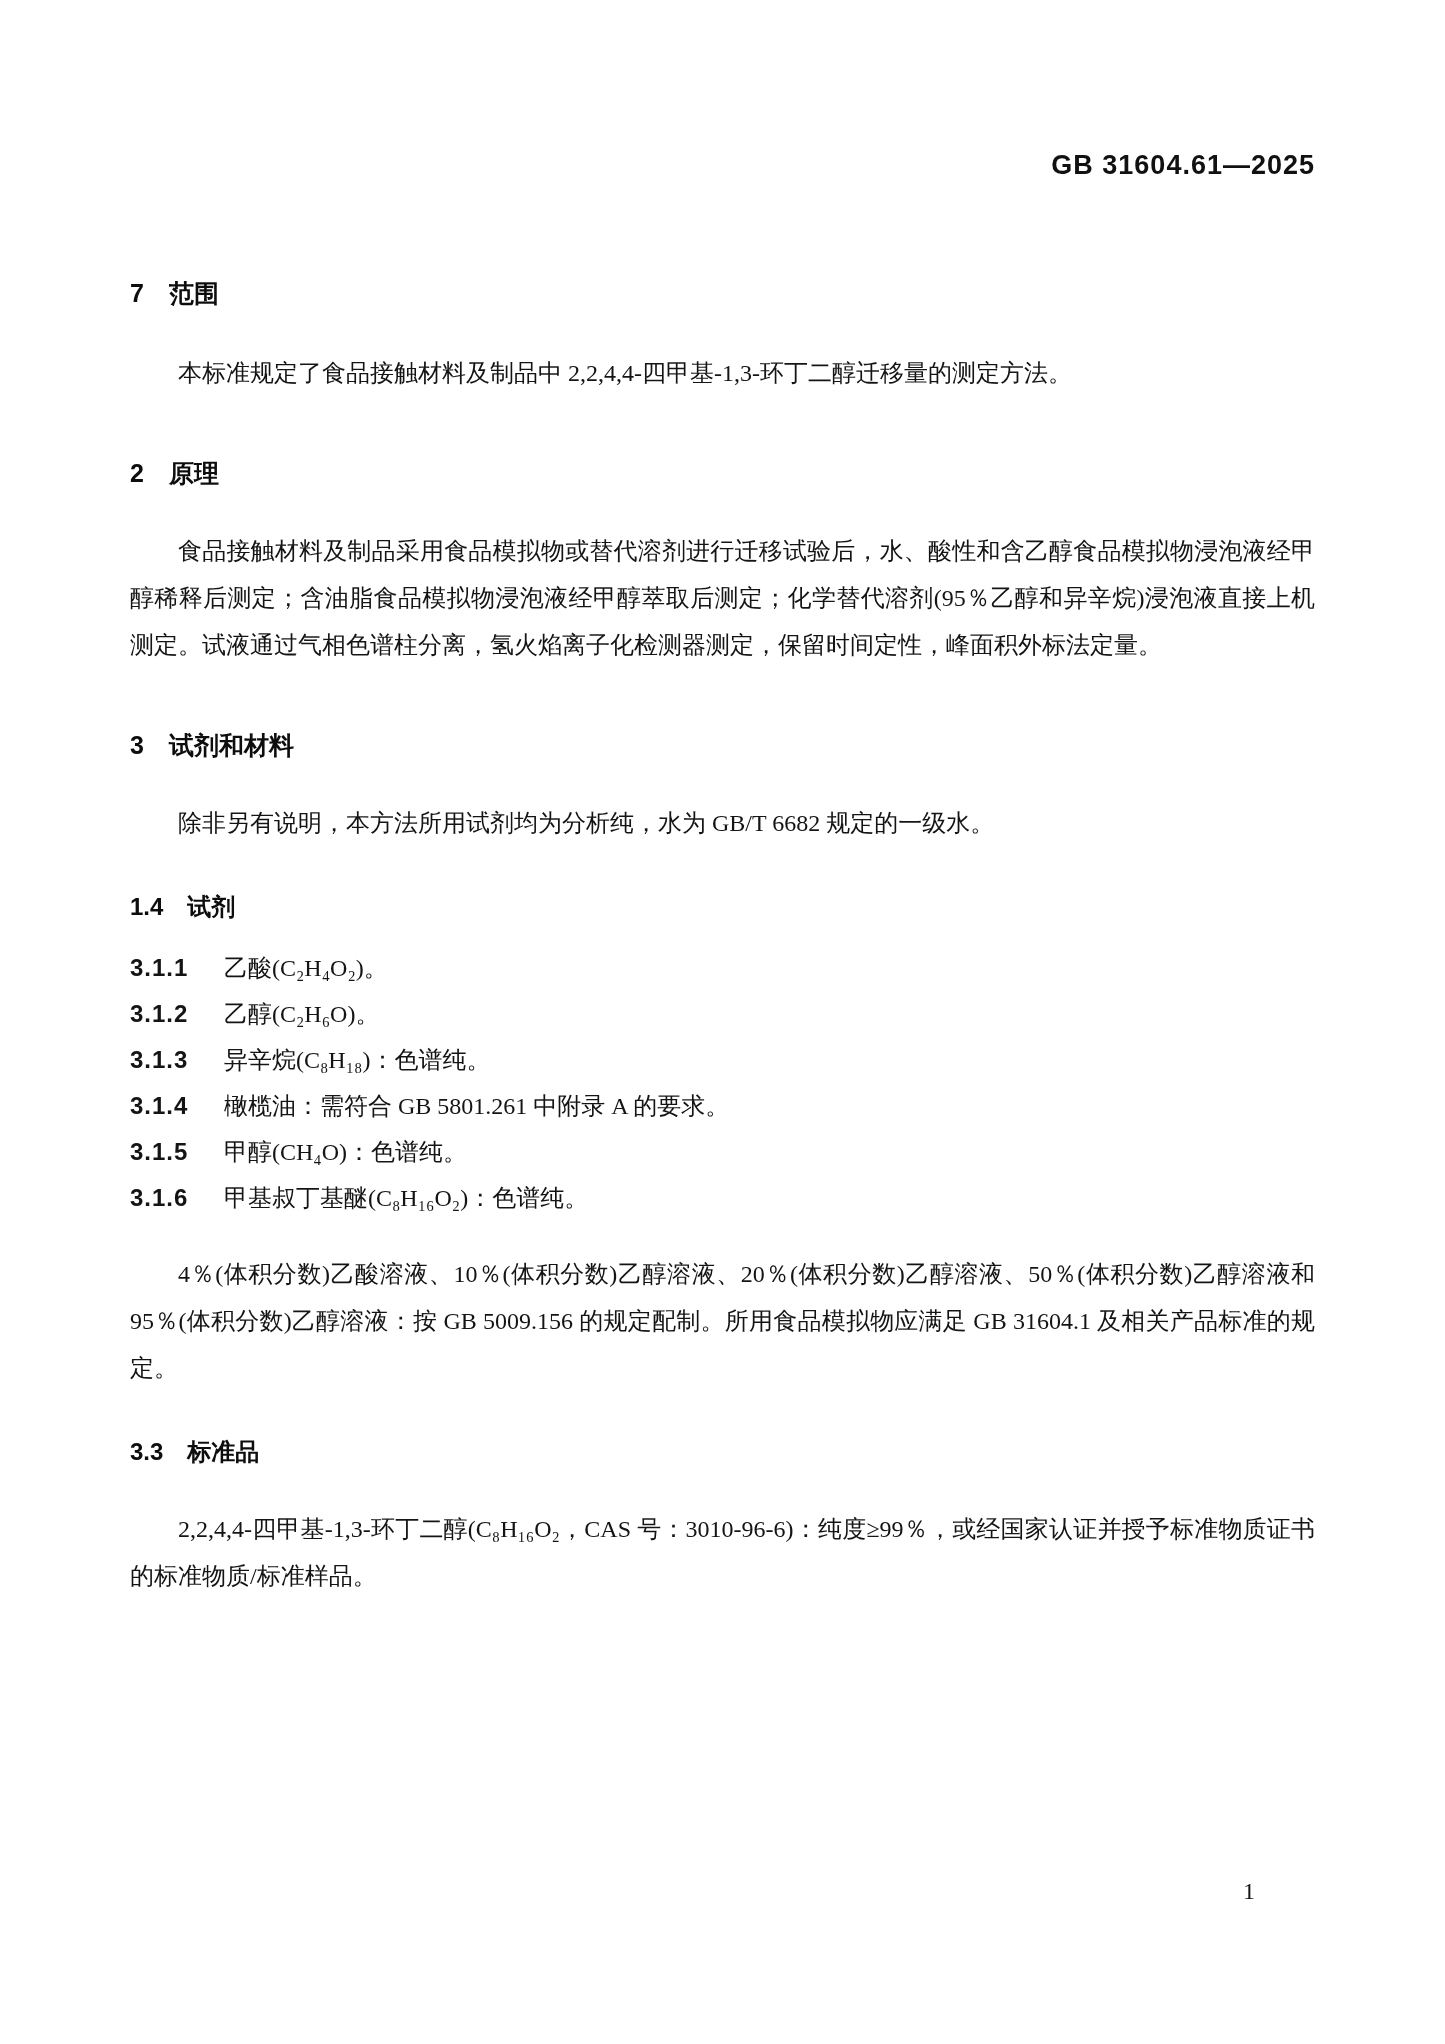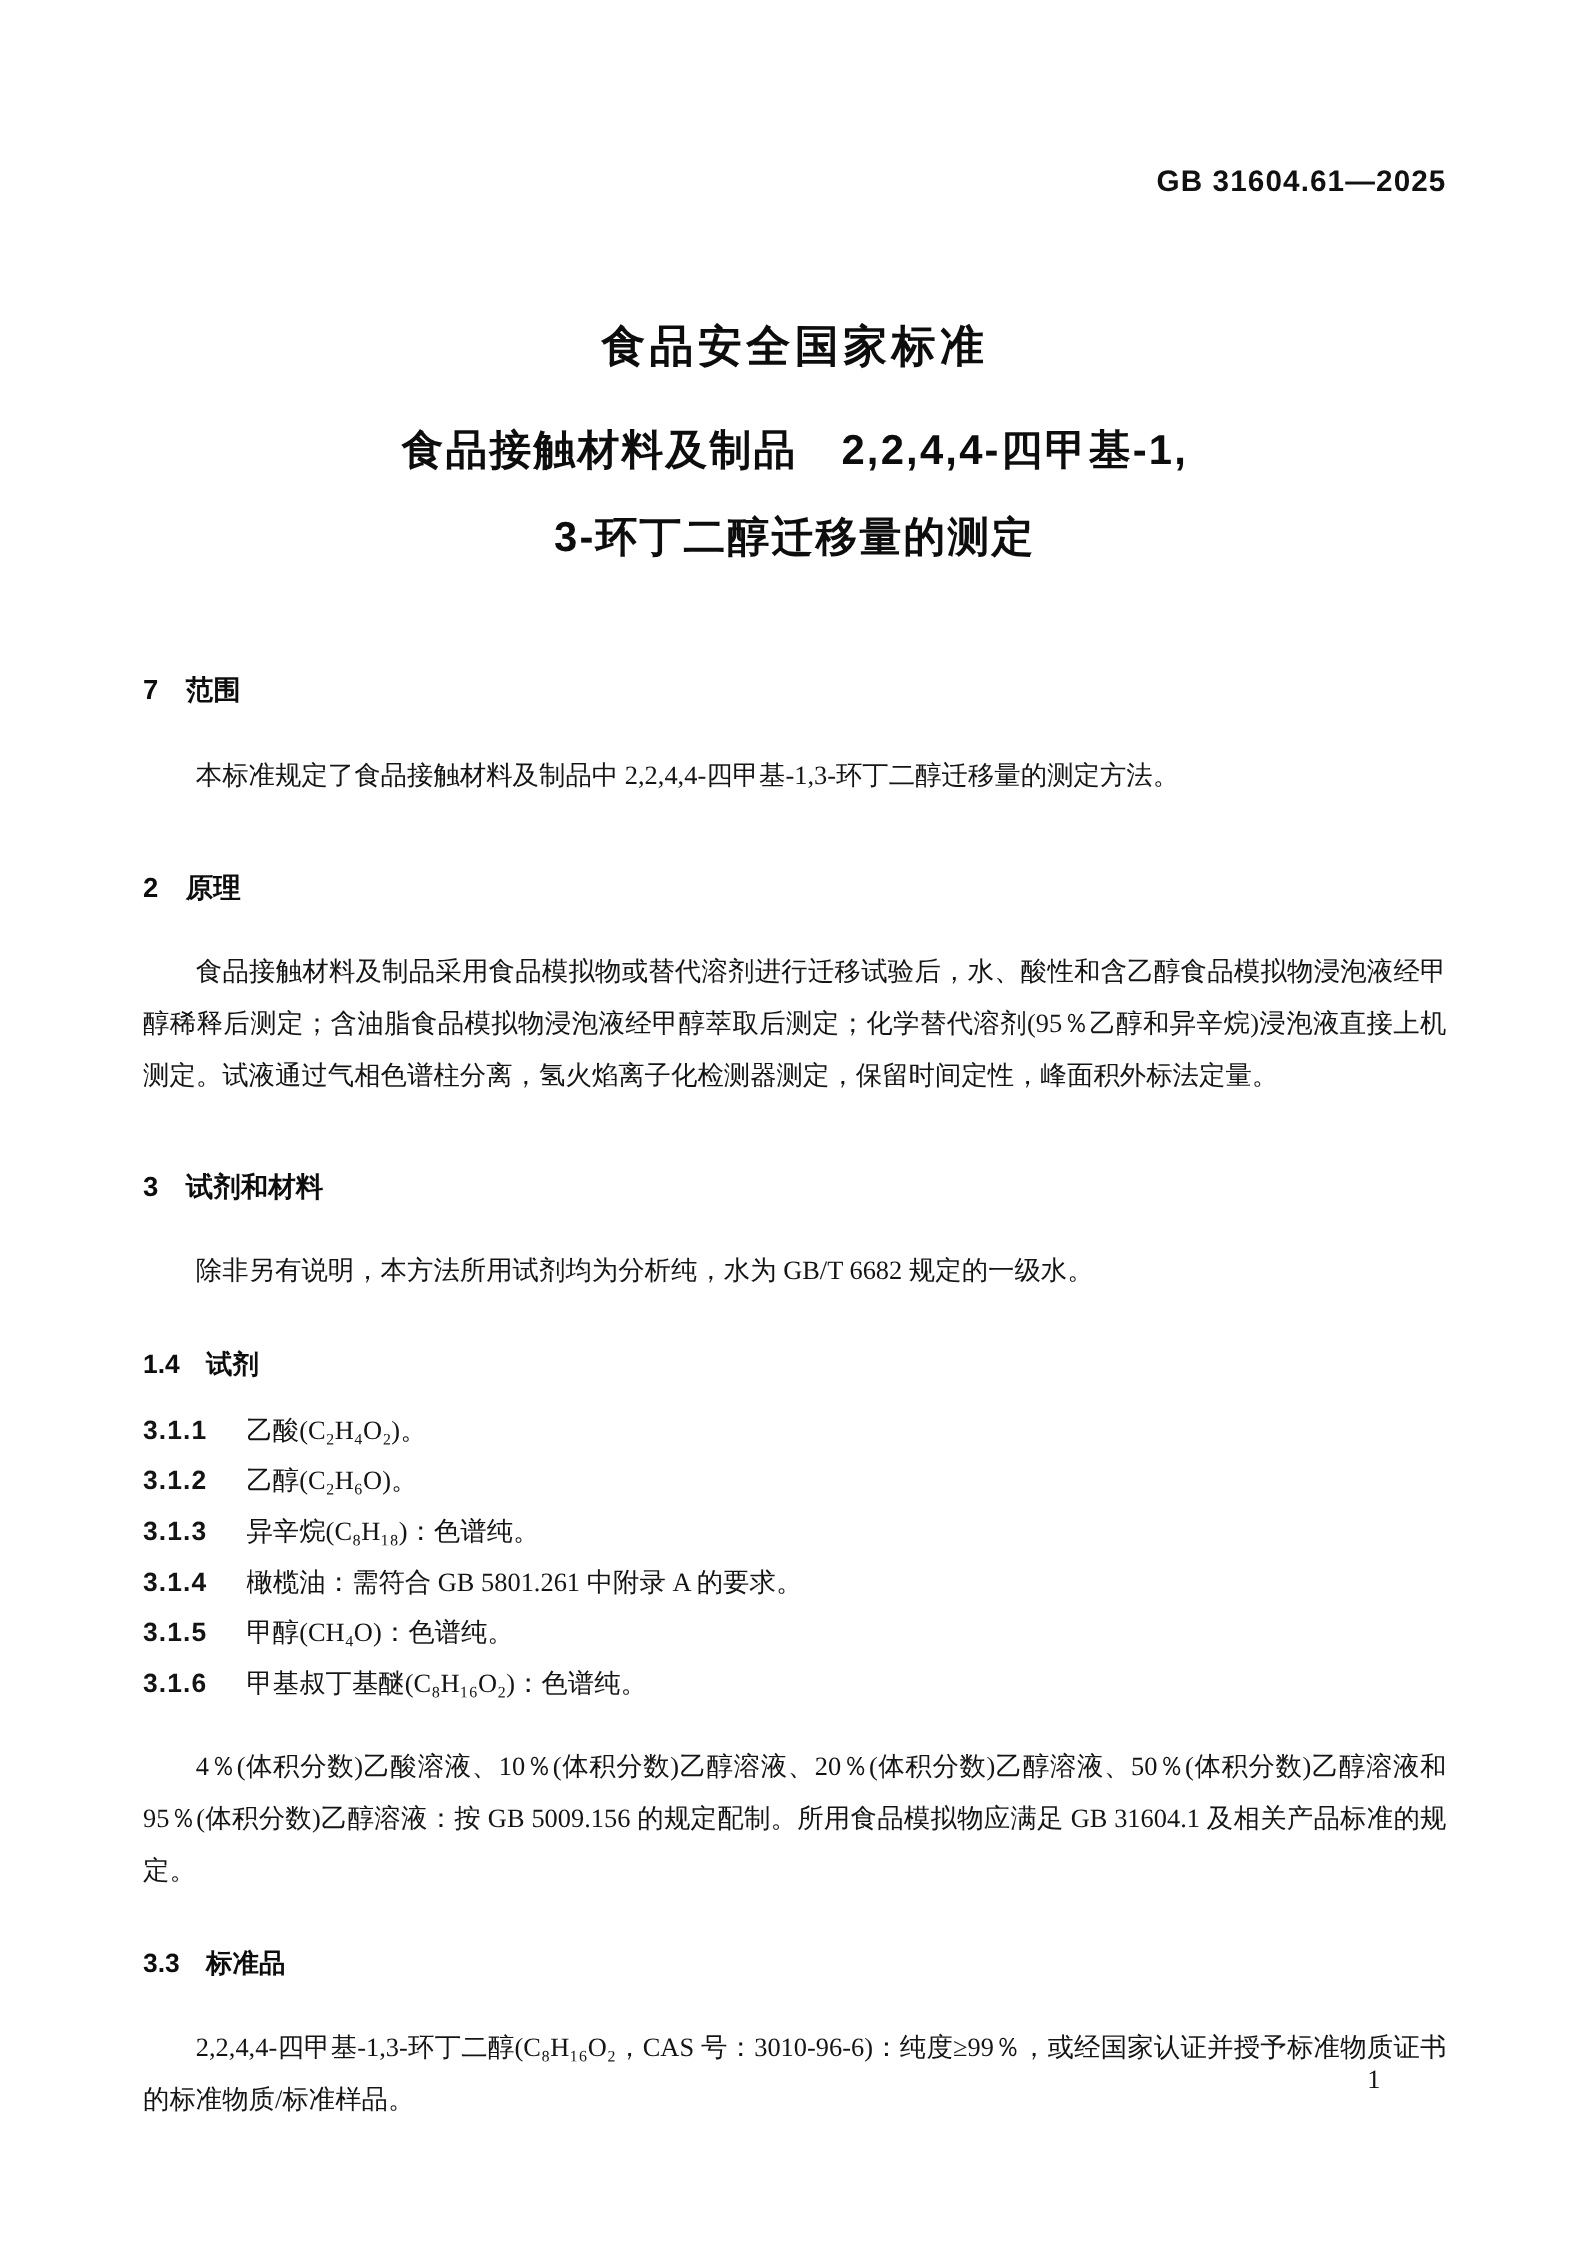--- a/index.html
+++ b/index.html
@@ -103,25 +103,20 @@
   }
 </style>
 </head>
 <body>
 
 <div class="page">
   <div class="content">
 
     <div class="doc-code">GB 31604.61—2025</div>
 
-    <div class="title-block">
-      <div class="title-line1">食品安全国家标准</div>
-      <div class="title-line2">食品接触材料及制品　2,2,4,4-四甲基-1,</div>
-      <div class="title-line3">3-环丁二醇迁移量的测定</div>
-    </div>
 
     <div class="sec-heading h-lvl1">7　范围</div>
     <p class="para tight">本标准规定了食品接触材料及制品中 2,2,4,4-四甲基-1,3-环丁二醇迁移量的测定方法。</p>
 
     <div class="sec-heading h-mid">2　原理</div>
     <p class="para">食品接触材料及制品采用食品模拟物或替代溶剂进行迁移试验后，水、酸性和含乙醇食品模拟物浸泡液经甲醇稀释后测定；含油脂食品模拟物浸泡液经甲醇萃取后测定；化学替代溶剂(95％乙醇和异辛烷)浸泡液直接上机测定。试液通过气相色谱柱分离，氢火焰离子化检测器测定，保留时间定性，峰面积外标法定量。</p>
 
     <div class="sec-heading h-mid">3　试剂和材料</div>
     <p class="para">除非另有说明，本方法所用试剂均为分析纯，水为 GB/T 6682 规定的一级水。</p>
 

